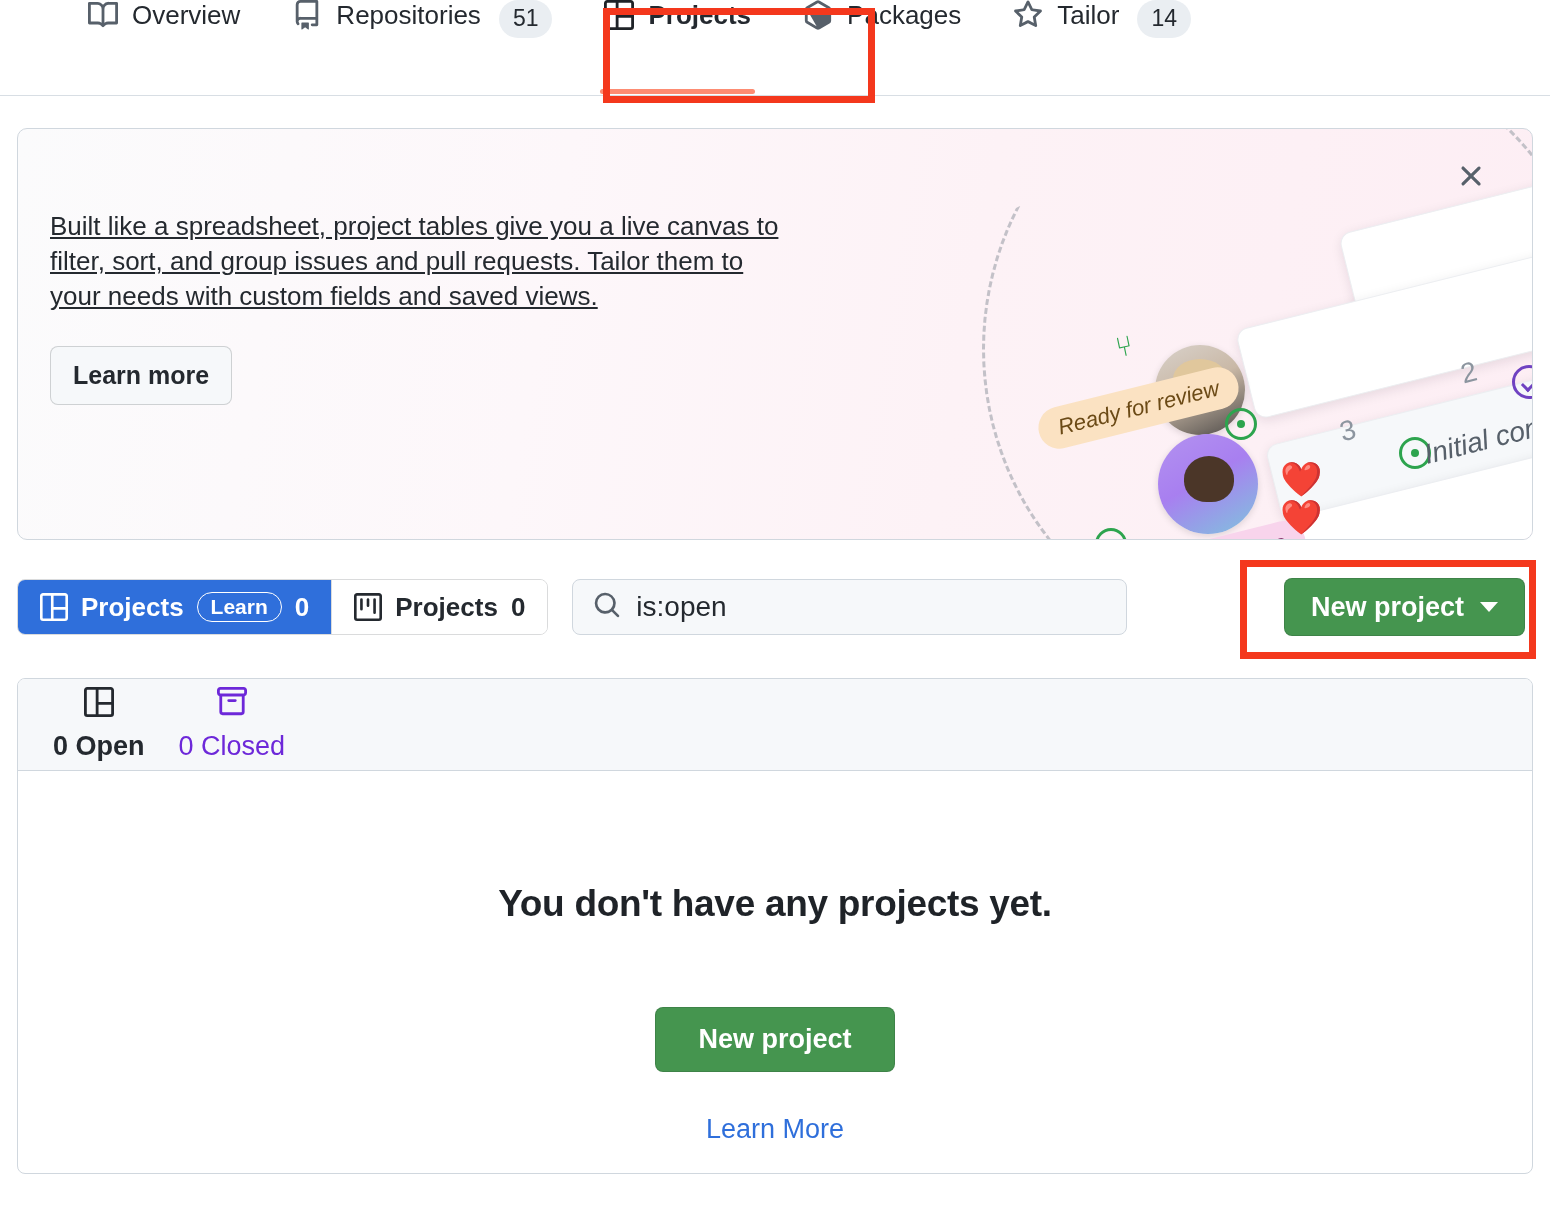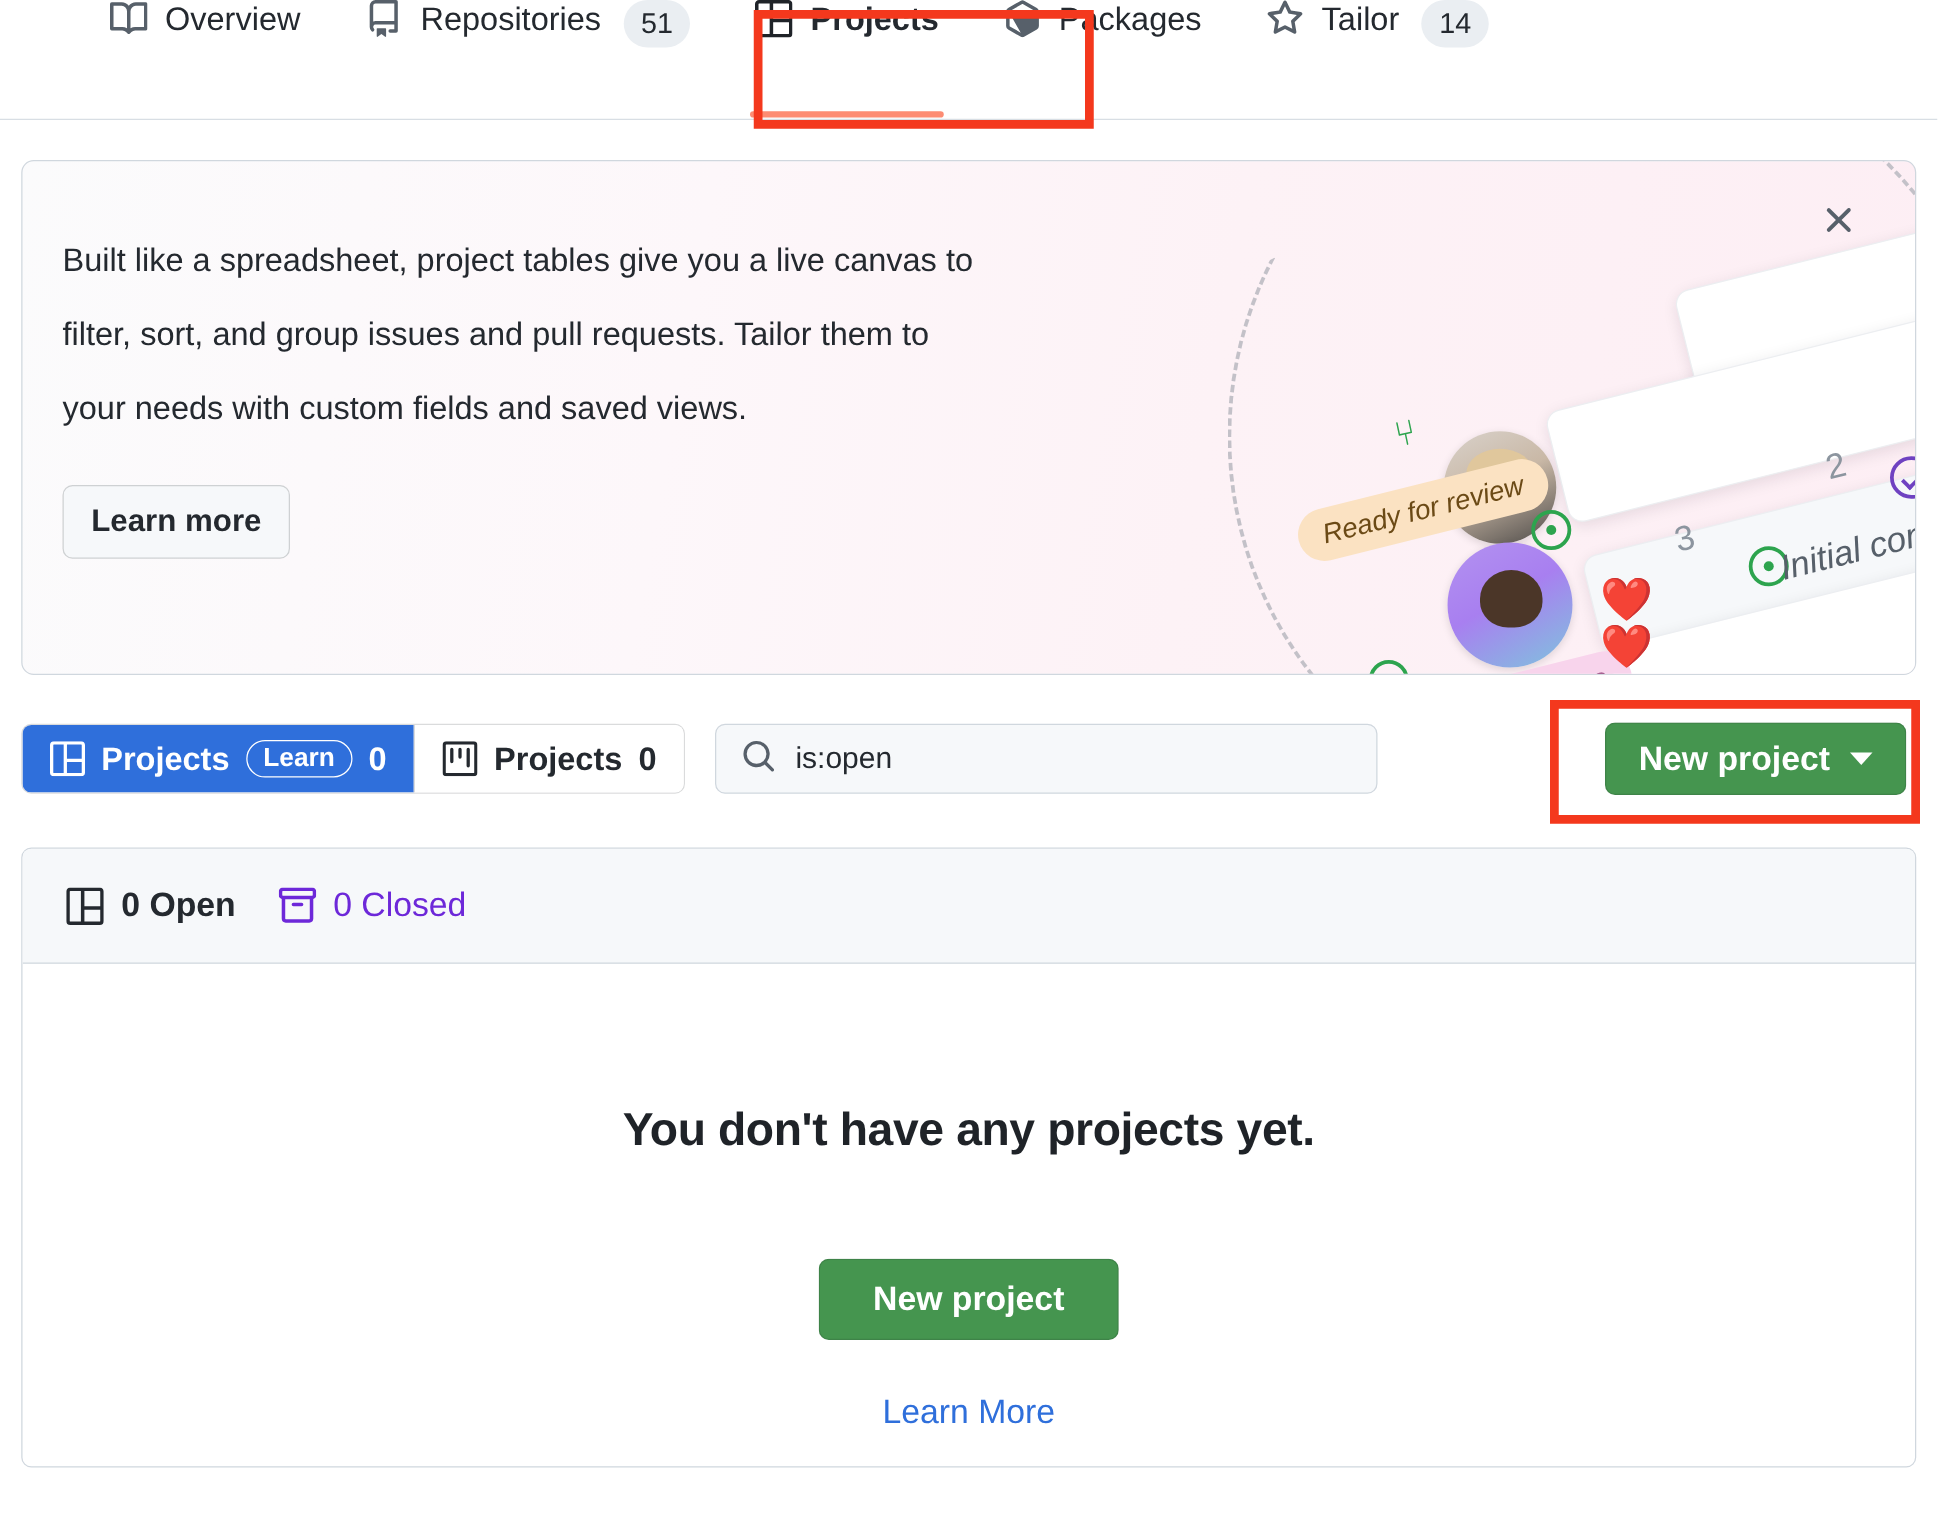--- a/index.html
+++ b/index.html
@@ -43,21 +43,21 @@
     position: absolute; left: 17px; top: 128px; width: 1516px; height: 412px;
     border: 1px solid #d0d7de; border-radius: 10px;
     background: linear-gradient(100deg, #fbfbfc 0%, #fdf7fa 35%, #fdf2f6 62%, #fdeef4 100%);
     overflow: hidden;
   }
   .banner-text { position: absolute; left: 32px; top: 42px; width: 760px; }
   .banner-title {
     font-size: 42px; font-weight: bold; color: #1f2328; letter-spacing: -0.5px;
   }
   .banner-desc {
-    margin-top: 8px; font-size: 26px; line-height: 59px; color: #24292f; width: 735px;
+    margin-top: 38px; font-size: 26px; line-height: 35px; color: #24292f; width: 735px; text-decoration: underline;
   }
   .learn-more-btn {
     margin-top: 32px; display: inline-block;
     background: #f6f8fa; border: 1px solid rgba(27,31,36,.18);
     border-radius: 8px; padding: 14px 22px;
     font-size: 25px; font-weight: bold; color: #24292f; cursor: pointer;
   }
   .banner-close {
     position: absolute; right: 44px; top: 30px; width: 34px; height: 34px;
     cursor: pointer; z-index: 40;
@@ -157,21 +157,21 @@
   }
   .seg .num { font-weight: bold; font-size: 26px; }
   .searchbox {
     flex: 1 1 auto; height: 56px; background: #f6f8fa;
     border: 1px solid #d0d7de; border-radius: 8px;
     display: flex; align-items: center; gap: 15px; padding: 0 20px;
     max-width: 572px;
   }
   .searchbox input {
     border: none; outline: none; background: transparent;
-    font-size: 24px; color: #24292f; width: 100%;
+    font-size: 28px; color: #24292f; width: 100%;
     font-family: "Liberation Sans", sans-serif;
   }
   .spacer { flex: 1 1 auto; }
   .new-project-btn {
     display: flex; align-items: center; gap: 16px;
     background: #45954f; color: #fff; border: 1px solid rgba(27,31,36,.15);
     border-radius: 8px; padding: 0 26px; height: 58px;
     font-size: 27px; font-weight: bold; cursor: pointer;
     margin-right: 8px;
   }
@@ -180,21 +180,21 @@
 
   
   .list-card {
     position: absolute; left: 17px; top: 678px; width: 1516px; height: 496px;
     border: 1px solid #d0d7de; border-radius: 8px; background: #fff; overflow: hidden;
   }
   .list-head {
     height: 92px; background: #f6f8fa; border-bottom: 1px solid #d0d7de;
     display: flex; align-items: center; padding-left: 35px; gap: 34px;
   }
-  .head-item { display: flex; align-items: center; gap: 14px; font-size: 27px; cursor: pointer; }
+  .head-item { display: flex; align-items: center; gap: 14px; font-size: 27px; cursor: pointer; flex-direction: column; }
   .head-item.open { color: #24292f; font-weight: bold; }
   .head-item.closed { color: #6d28d9; }
   .head-item .hicon { width: 30px; height: 30px; display: block; flex: 0 0 auto; }
 
   .empty {
     display: flex; flex-direction: column; align-items: center;
     padding-top: 112px;
   }
   .empty-title { font-size: 37px; font-weight: bold; color: #1f2328; letter-spacing: -0.3px; }
   .empty-btn {

